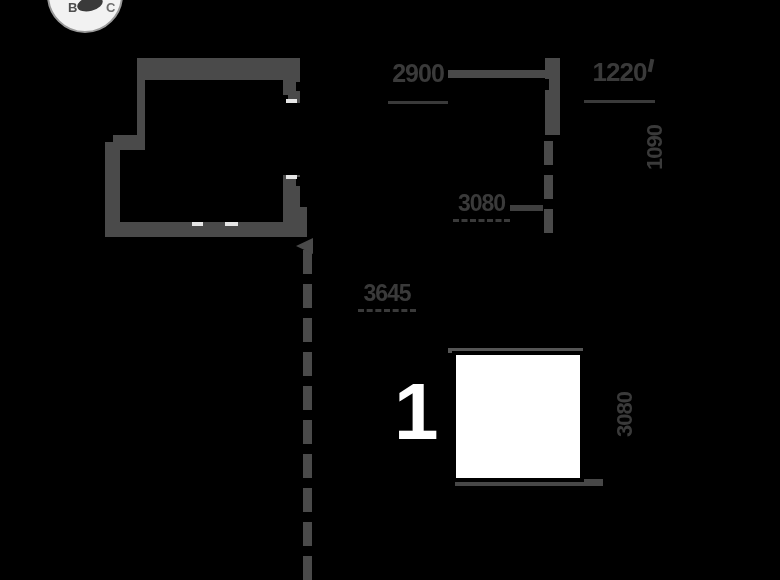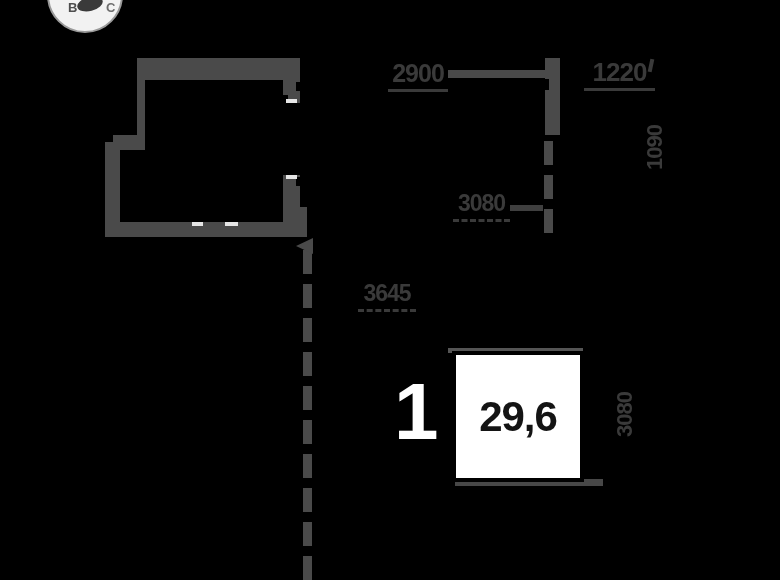--- a/index.html
+++ b/index.html
@@ -18,21 +18,21 @@
   .c-letter{position:absolute;top:41px;font-size:13px;font-weight:bold;color:#4e4e4e;}
   .c-w{left:19px;} .c-e{left:57px;color:#6e6e6e;}
   .c-needle{position:absolute;left:28px;top:38px;width:26px;height:14px;border-radius:50%;
     background:#3a3a3a;transform:rotate(-14deg);}
   
   .dash-v{position:absolute;background:repeating-linear-gradient(180deg,
     var(--wall) 0px,var(--wall) 24px,transparent 24px,transparent 34px);}
   
   .dim{position:absolute;color:var(--dim-text);font-weight:bold;letter-spacing:-1px;
     text-align:center;line-height:1;}
-  .dim.solid{border-bottom:3px solid var(--dim-text);padding-bottom:3px;}
+  .dim.solid{border-bottom:3px solid var(--dim-text);padding-bottom:15px;}
   .dim.dashed{border-bottom:3px dashed var(--dim-text);padding-bottom:4px;}
   .dim-v{position:absolute;color:var(--dim-text);font-weight:bold;letter-spacing:-1px;
     writing-mode:vertical-rl;transform:rotate(180deg);text-align:center;line-height:1;}
   .dimline{position:absolute;background:#3f3f3f;}
   .graybar{position:absolute;background:#555;}
   
   .unit-number{position:absolute;left:394px;top:372px;font-size:80px;font-weight:bold;
     color:var(--unit-number-color);line-height:1;}
   .area-box{position:absolute;left:452px;top:351px;width:132px;height:131px;
     background:var(--box-bg);border:4px solid var(--box-border);box-sizing:border-box;
@@ -90,16 +90,15 @@
   <div class="dimline" style="left:510px;top:205px;width:33px;height:6px;"></div>
   <div class="dim dashed" style="left:358px;top:282px;width:58px;font-size:23px;">3645</div>
   <div class="dim-v" style="left:644px;top:112px;height:72px;font-size:22px;">1090</div>
   <div class="dim-v" style="left:614px;top:378px;height:74px;font-size:22px;">3080</div>
 
   <div class="graybar" style="left:448px;top:348px;width:135px;height:5px;"></div>
   <div class="graybar" style="left:455px;top:479px;width:148px;height:7px;background:#474747;"></div>
 
   <div class="unit-number">1</div>
   <div class="area-box">
-    <div class="area-cell">29,6</div>
   </div>
 
 </div>
 
 </body></html>

